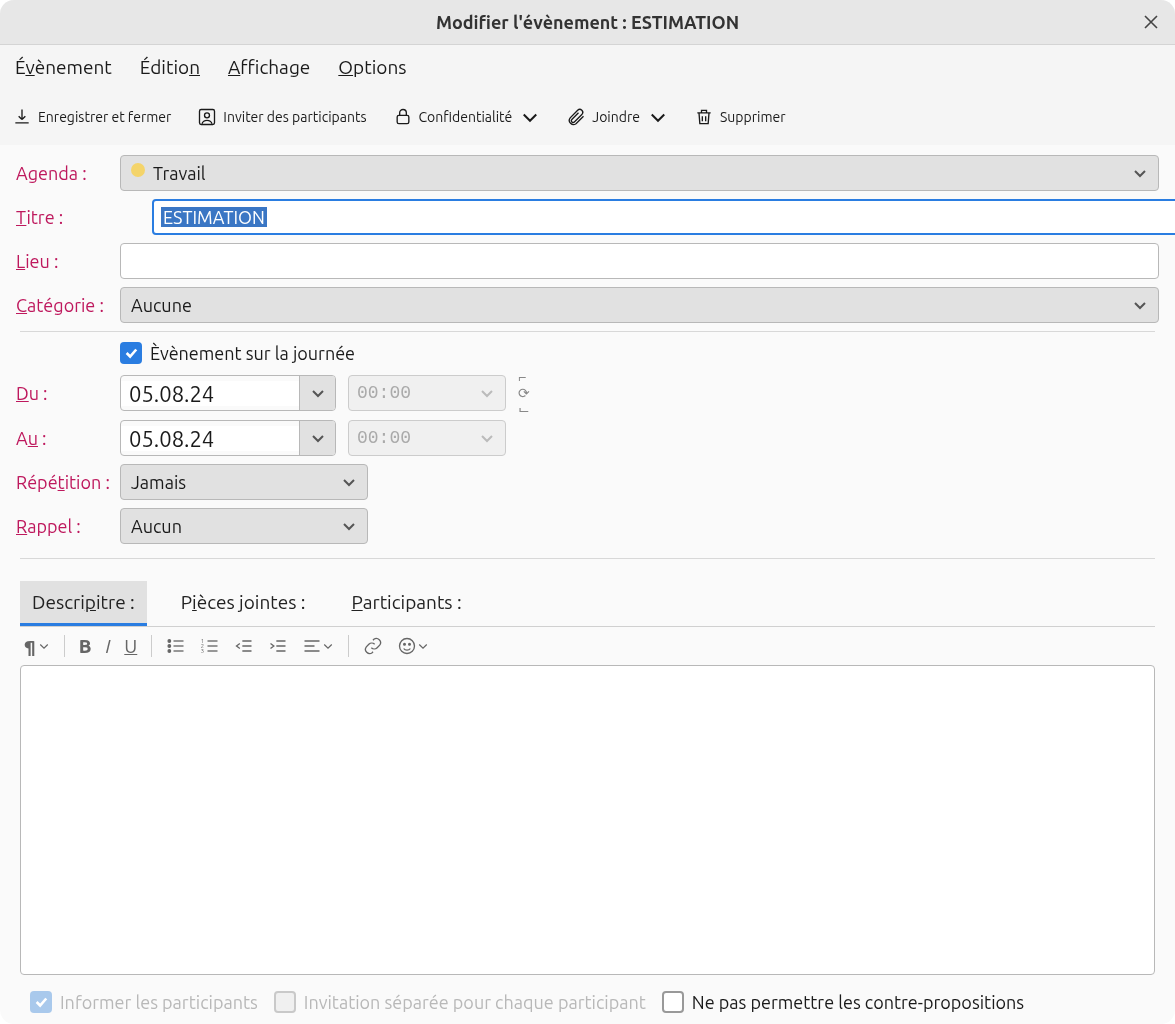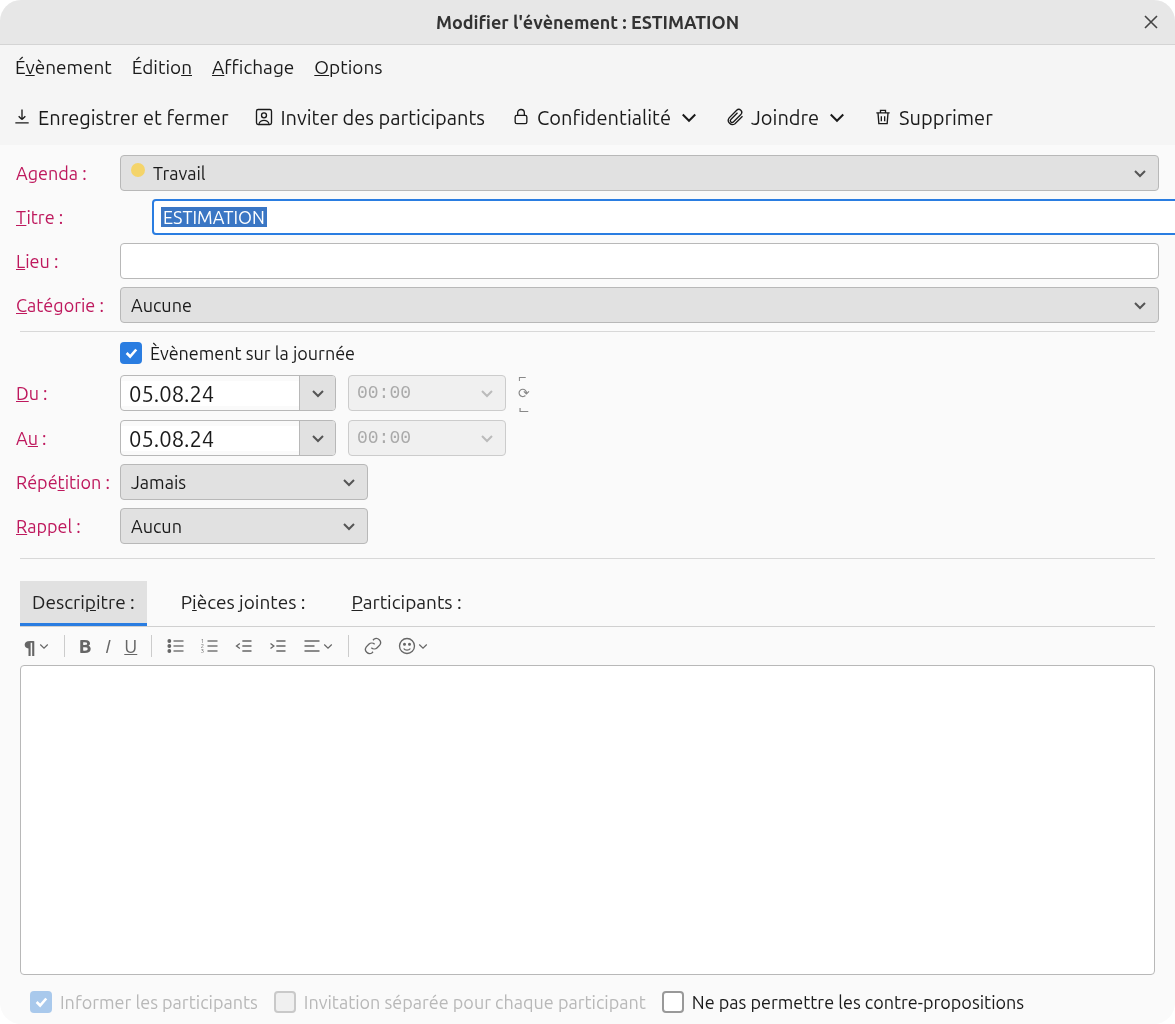--- a/index.html
+++ b/index.html
@@ -1,24 +1,24 @@
 <!DOCTYPE html>
 <html><head>
 <meta charset="utf-8">
 <style>
   * { box-sizing: border-box; }
   html, body { margin:0; padding:0; font-family: "Ubuntu", "Noto Sans", sans-serif; font-size:17px; color:#1a1a1a; background:#fff;}
-  .window { width:1175px; height:1024px; background:#fafafa; border-radius:21px; overflow:hidden; position:relative; box-shadow:0 0 0 1px #0000;}
+  .window { width:1175px; height:1024px; background:#fafafa; border-radius:14px; overflow:hidden; position:relative; box-shadow:0 0 0 1px #0000;}
   .titlebar { height:45px; display:flex; align-items:center; justify-content:center; background:#e7e7e7; position:relative; border-bottom:1px solid #d4d4d4;}
   .titlebar .title { font-weight:600; font-size:18px; color:#333;}
   .titlebar .close { position:absolute; right:14px; top:12px; width:20px; height:20px; color:#444; cursor:pointer;}
-  .menubar { height:44px; display:flex; align-items:center; gap:20px; padding:0 15px; font-size:19px; color:#1a1a1a; background:#f5f5f5; }
+  .menubar { height:44px; display:flex; align-items:center; gap:28px; padding:0 15px; font-size:19px; color:#1a1a1a; background:#f5f5f5; }
   .menubar .menu-item { cursor:pointer; }
   .menubar .menu-item .ul { text-decoration:underline; }
-  .toolbar { height:56px; display:flex; align-items:center; gap:26px; padding:0 12px; font-size:20px; background:#f5f5f5; }
+  .toolbar { height:56px; display:flex; align-items:center; gap:26px; padding:0 12px; font-size:14px; background:#f5f5f5; }
   .toolbar .tb-btn { display:flex; align-items:center; gap:6px; cursor:pointer; color:#1a1a1a;}
   .toolbar svg { width:20px; height:20px; stroke:#1a1a1a; fill:none; stroke-width:1.6;}
   .chev { margin-left:2px; }
 
   .form-area { padding:6px 10px 0 10px; }
   .row { display:flex; align-items:center; min-height:44px; }
   .label { width:110px; font-size:18px; color:#be185d; padding-left:6px;}
   .label .ul { text-decoration:underline; }
   .field { flex:1; margin-right:6px; }
 

